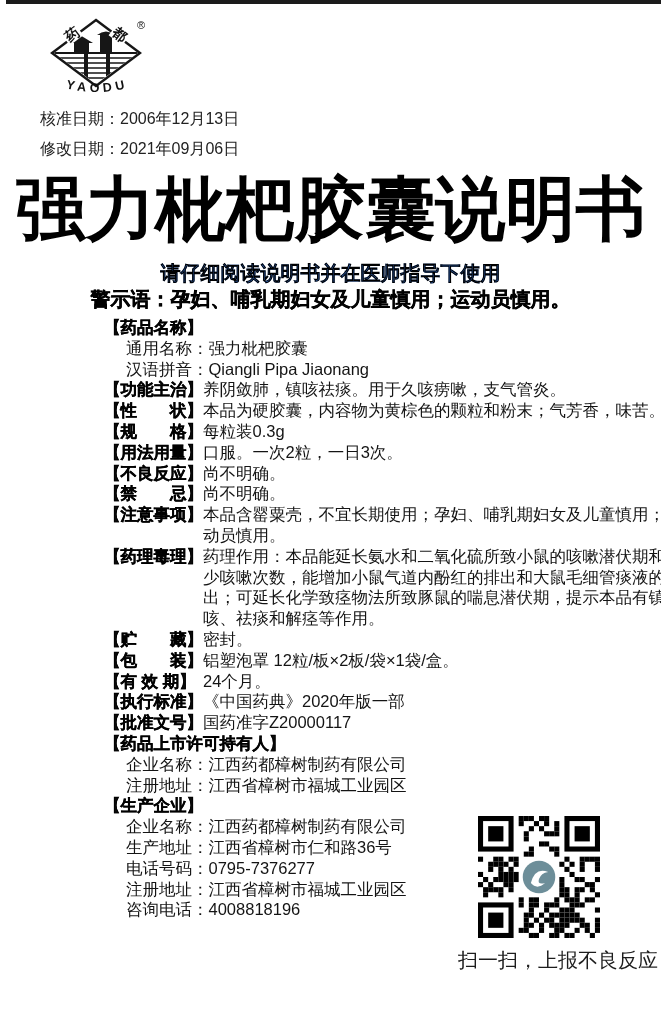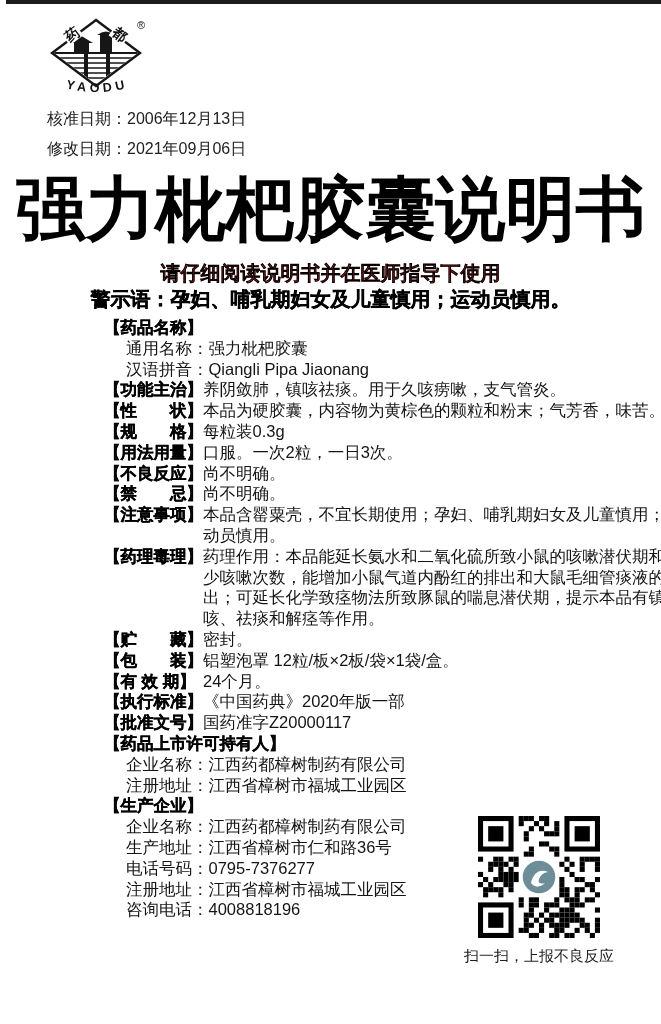--- a/index.html
+++ b/index.html
@@ -3,40 +3,40 @@
 <meta charset="utf-8">
 <style>
   html,body{margin:0;padding:0;background:#e8e8e8;}
   .page{
     position:relative;width:661px;height:1024px;background:#ffffff;
     font-family:"Liberation Sans","DejaVu Sans",sans-serif;color:#111;
     overflow:hidden;margin:0 auto;
   }
   .top-bar{position:absolute;left:6px;top:0;width:655px;height:4px;background:#1b1b1b;}
   .logo{position:absolute;left:44px;top:16px;width:104px;height:86px;}
-  .dates{position:absolute;left:47px;top:104px;font-size:16px;line-height:30px;color:#222;}
+  .dates{position:absolute;left:40px;top:104px;font-size:16px;line-height:30px;color:#222;}
   .dates .row{white-space:nowrap;}
   .title{
     position:absolute;left:0;top:166px;width:661px;text-align:center;
     font-size:70px;line-height:86px;font-weight:normal;color:#000;
     -webkit-text-stroke:2.2px #000;letter-spacing:0px;white-space:nowrap;
   }
   .sub1{position:absolute;left:0;top:260px;width:661px;text-align:center;
-    font-size:20px;font-weight:bold;color:#ef4444;-webkit-text-stroke:0.4px #000;}
+    font-size:20px;font-weight:bold;color:#3b82f6;-webkit-text-stroke:0.4px #000;}
   .sub2{position:absolute;left:0;top:286px;width:661px;text-align:center;
     font-size:20px;font-weight:bold;color:#0d0d0d;-webkit-text-stroke:0.4px #000;}
   .body{position:absolute;left:56px;top:317px;width:580px;font-size:16.5px;line-height:20.8px;color:#141414;margin-left:48px;}
   .body .line{display:flex;align-items:flex-start;}
   .lbl{font-weight:bold;width:99px;flex:0 0 99px;white-space:pre;color:#0a0a0a;-webkit-text-stroke:0.3px #000;}
   .lbl-auto{width:auto;flex:0 0 auto;}
   .txt{flex:1 1 auto;max-width:481px;}
   .subline{padding-left:22px;white-space:pre-wrap;}
   .qr-wrap{position:absolute;left:458px;top:816px;width:162px;text-align:center;}
   .qr-wrap svg{display:block;margin:0 auto;}
-  .qr-caption{margin-top:9px;font-size:15px;color:#1d1d1d;white-space:nowrap;}
+  .qr-caption{margin-top:9px;font-size:20px;color:#1d1d1d;white-space:nowrap;}
 </style>
 </head>
 <body>
 
 <div class="page">
 
   <div class="top-bar"></div>
 
   <svg class="logo" viewBox="0 0 104 86">
     <defs>

